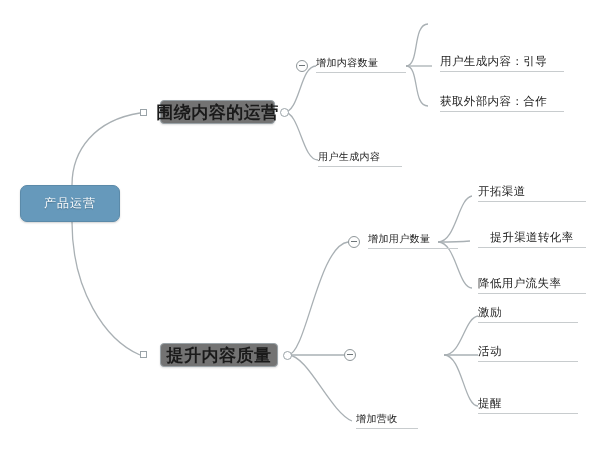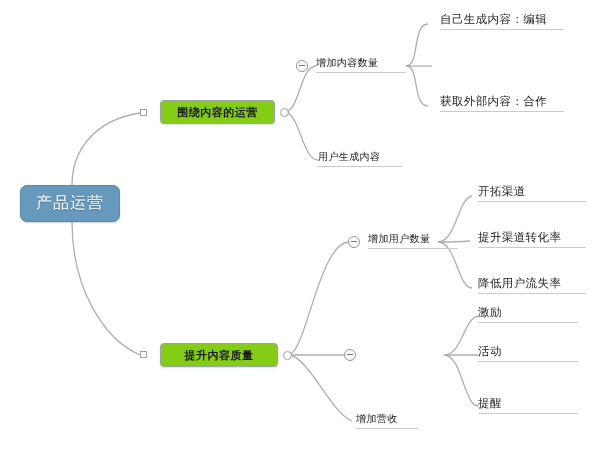--- a/index.html
+++ b/index.html
@@ -30,38 +30,38 @@
     position: absolute;
     box-sizing: border-box;
     display: flex;
     align-items: center;
     justify-content: center;
     background: #6699bb;
     border: 1px solid #5b8aa9;
     border-radius: 7px;
     box-shadow: 0 1px 2px rgba(0,0,0,0.18);
     color: #ffffff;
-    font-size: 16px;
+    font-size: 12px;
     letter-spacing: 1px;
     text-shadow: 0 1px 1px rgba(0,0,0,0.25);
   }
 
   
   .node-box {
     position: absolute;
     box-sizing: border-box;
     display: flex;
     align-items: center;
     justify-content: center;
-    background: #84cc16;
+    background: #737373;
     border: 1px solid #9aa3a8;
     border-radius: 4px;
     box-shadow: 0 1px 2px rgba(0,0,0,0.13);
     color: #1a1a1a;
-    font-size: 11px;
+    font-size: 17px;
     font-weight: bold;
     letter-spacing: 0.5px;
     white-space: nowrap;
   }
 
   
   .node-text {
     position: absolute;
     display: flex;
     align-items: flex-end;
@@ -166,22 +166,22 @@
 
   <div class="collapse-toggle" style="left:296px; top:60px;"></div>
   <div class="node-text lvl3" style="left:316px; top:52px; width:90px; height:18px;">
     <span>增加内容数量</span>
   </div>
 
   <div class="node-text lvl3" style="left:318px; top:146px; width:84px; height:18px;">
     <span>用户生成内容</span>
   </div>
 
-  <div class="node-text lvl4" style="left:440px; top:10px; width:124px; height:17px;">
-    <span>自己生成内容：编辑</span>
+  <div class="node-text lvl4" style="left:440px; top:52px; width:124px; height:17px;">
+    <span>用户生成内容：引导</span>
   </div>
   <div class="node-text lvl4" style="left:440px; top:92px; width:124px; height:17px;">
     <span>获取外部内容：合作</span>
   </div>
 
   <div class="junction" style="left:140px; top:351px;"></div>
 
   <div class="node-box" style="left:160px; top:343px; width:118px; height:24px;">
     <span>提升内容质量</span>
   </div>
@@ -195,21 +195,21 @@
 
   <div class="collapse-toggle" style="left:344px; top:349px;"></div>
 
   <div class="node-text lvl3" style="left:356px; top:408px; width:62px; height:18px;">
     <span>增加营收</span>
   </div>
 
   <div class="node-text lvl4" style="left:478px; top:182px; width:108px; height:17px;">
     <span>开拓渠道</span>
   </div>
-  <div class="node-text lvl4" style="left:478px; top:228px; width:108px; height:17px;">
+  <div class="node-text lvl4" style="left:478px; top:228px; width:108px; height:17px;justify-content:center;">
     <span>提升渠道转化率</span>
   </div>
   <div class="node-text lvl4" style="left:478px; top:274px; width:108px; height:17px;">
     <span>降低用户流失率</span>
   </div>
 
   <div class="node-text lvl4" style="left:478px; top:303px; width:100px; height:17px;">
     <span>激励</span>
   </div>
   <div class="node-text lvl4" style="left:478px; top:342px; width:100px; height:17px;">

